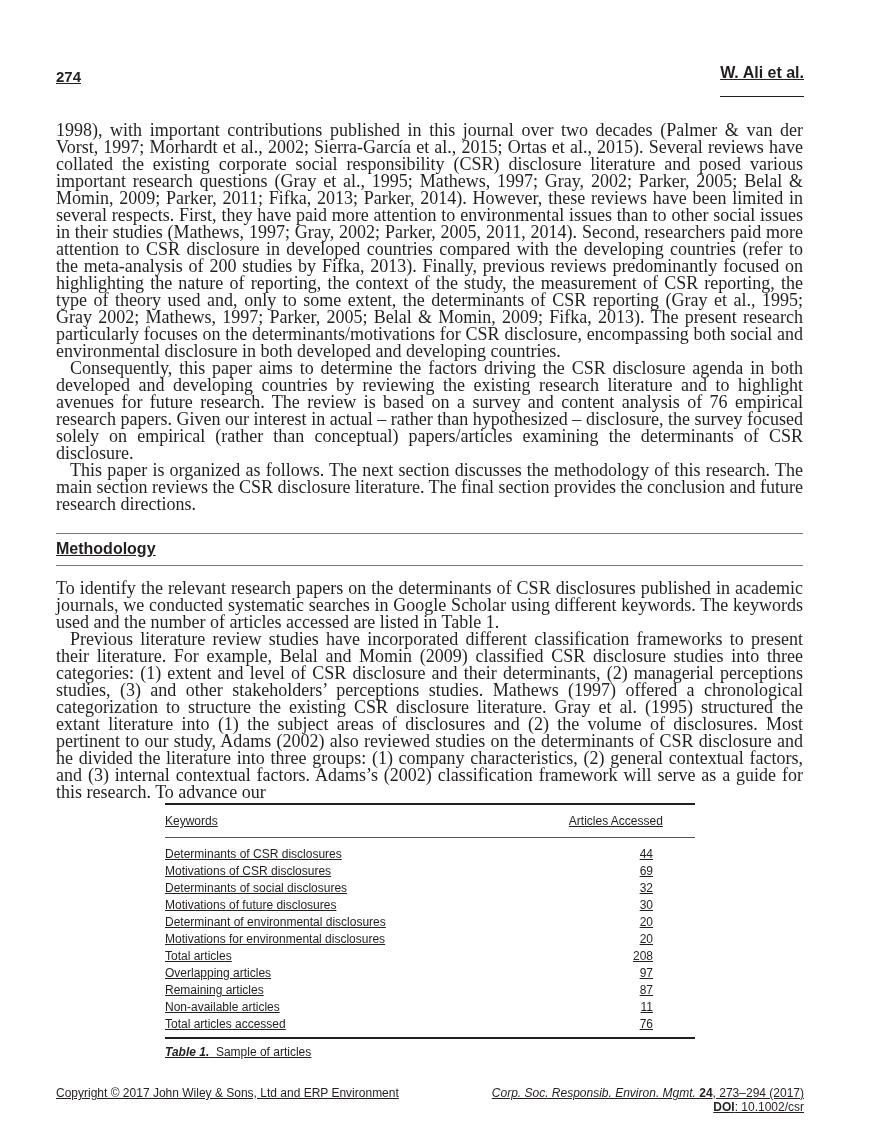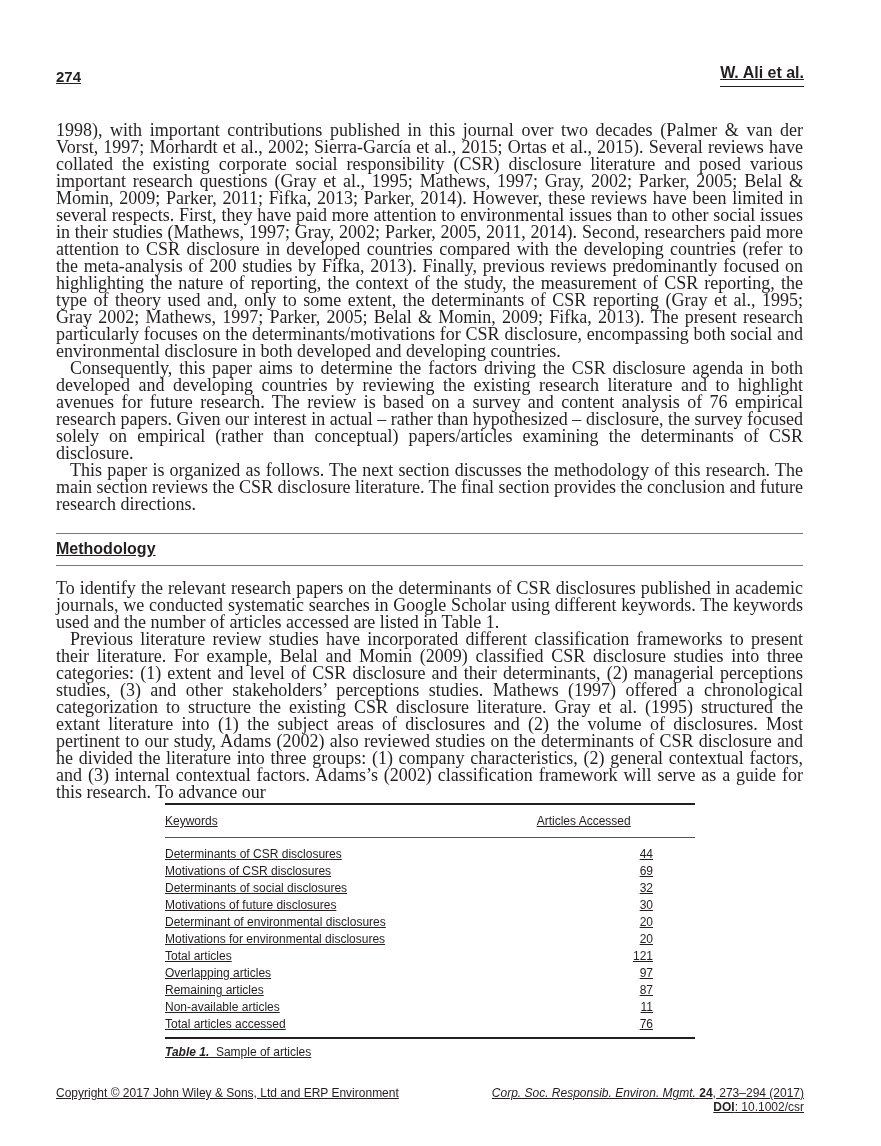--- a/index.html
+++ b/index.html
@@ -1,36 +1,36 @@
 <!DOCTYPE html>
 <html><head>
 <meta charset="utf-8">
 <style>
   html, body { margin: 0; padding: 0; background: #ffffff; }
   body { width: 881px; height: 1146px; position: relative; overflow: hidden; color: #231f20; }
   .serif { font-family: "Liberation Serif", "DejaVu Serif", serif; }
   .sans { font-family: "Liberation Sans", "DejaVu Sans", sans-serif; text-decoration: underline; }
 
   .page-number { position: absolute; left: 56px; top: 68px; font-size: 15px; font-weight: bold; }
-  .running-head { position: absolute; right: 77px; top: 64px; font-size: 16px; font-weight: bold; padding-bottom: 4px; border-bottom: 1px solid #231f20; }
+  .running-head { position: absolute; right: 77px; top: 64px; font-size: 16px; font-weight: bold; padding-bottom: 14px; border-bottom: 1px solid #231f20; }
 
   .body-block { position: absolute; left: 56px; width: 747px; font-size: 18px; line-height: 17px; text-align: justify; }
   .body-block p { margin: 0; }
   .body-block p.indent { text-indent: 14px; }
   #intro { top: 122px; }
   #method-text { top: 580px; }
 
   .section-rule { position: absolute; left: 56px; width: 747px; height: 0; border-top: 1px solid #777; }
   .section-title { position: absolute; left: 56px; top: 540px; font-size: 16px; font-weight: bold; }
 
   .table-wrap { position: absolute; left: 165px; width: 530px; top: 803px; font-size: 12px; }
   .table-wrap table { width: 100%; border-collapse: collapse; }
   .table-wrap .top-rule { border-top: 2px solid #231f20; }
   .table-wrap th { font-weight: normal; text-align: left; padding: 9px 0 9px 0; border-bottom: 1px solid #555; }
-  .table-wrap th.num { text-align: left; }
+  .table-wrap th.num { text-align: center; }
   .table-wrap td { padding: 0; line-height: 17px; }
   .table-wrap td.num { text-align: right; padding-right: 42px; }
   .table-wrap tr.first td { padding-top: 8px; }
   .table-wrap tr.last td { padding-bottom: 4px; }
   .table-wrap .bottom-rule { border-bottom: 2px solid #231f20; }
   .caption { margin-top: 6px; font-size: 12px; }
   .caption b { font-style: italic; }
 
   .footer-left { position: absolute; left: 56px; top: 1086px; font-size: 12px; }
   .footer-right { position: absolute; right: 77px; top: 1086px; font-size: 12px; text-align: right; line-height: 14px; }
@@ -85,21 +85,21 @@
         <tr>
           <td>Determinant of environmental disclosures</td>
           <td class="num">20</td>
         </tr>
         <tr>
           <td>Motivations for environmental disclosures</td>
           <td class="num">20</td>
         </tr>
         <tr>
           <td>Total articles</td>
-          <td class="num">121</td>
+          <td class="num">208</td>
         </tr>
         <tr>
           <td>Overlapping articles</td>
           <td class="num">97</td>
         </tr>
         <tr>
           <td>Remaining articles</td>
           <td class="num">87</td>
         </tr>
         <tr>

